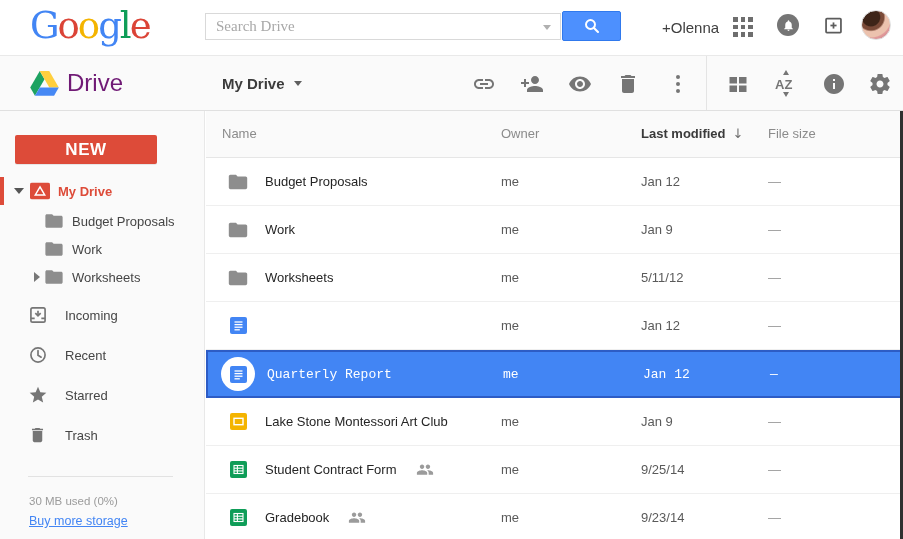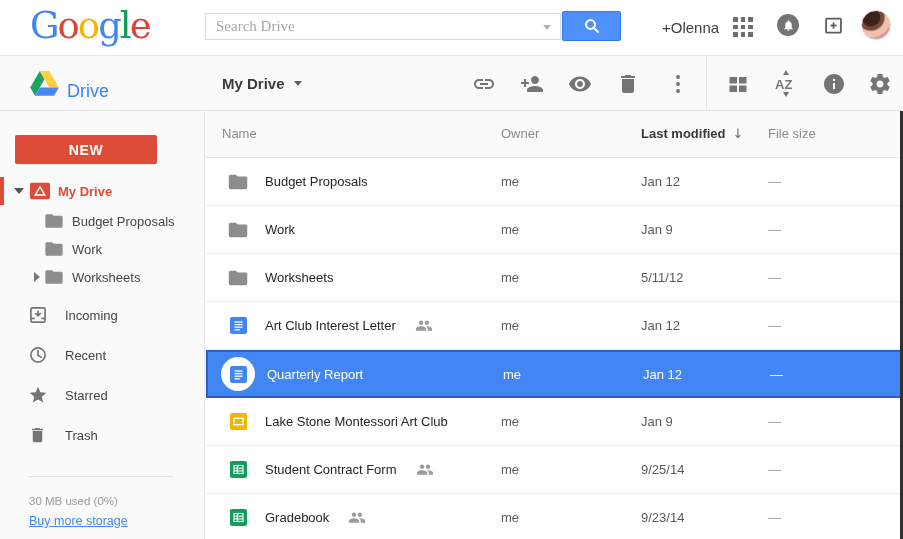--- a/index.html
+++ b/index.html
@@ -37,41 +37,41 @@
   .addbox { position:absolute; left:823px; top:15px; cursor:pointer; }
   .avatar { position:absolute; left:861px; top:10px; width:30px; height:30px; border-radius:50%;
             cursor:pointer; border:1px solid #e0e0e0; box-sizing:border-box;
             background: radial-gradient(circle at 32% 22%, #3d2418 0 30%, #7a4a38 34% 44%,
                         #ecc2ae 50% 68%, #e09a9a 72%, #c97a85 100%); }
 
   
   .drivebar { position:absolute; top:56px; left:0; right:0; height:55px; background:#fafafa;
               border-bottom:1px solid #e0e0e0; box-sizing:border-box; z-index:4; }
   .drive-logo { position:absolute; left:30px; top:15px; cursor:pointer; }
-  .drive-name { position:absolute; left:67px; top:25px; font-size:18px; color:#3b82f6; }
+  .drive-name { position:absolute; left:67px; top:13px; font-size:24px; color:#701a75; }
   .breadcrumb { position:absolute; left:222px; top:0; height:54px; display:flex; align-items:center;
                 gap:9px; font-size:15px; font-weight:bold; color:#3c3c3c; cursor:pointer; }
   .bc-caret { width:0; height:0; border-left:4px solid transparent; border-right:4px solid transparent;
               border-top:5px solid #5f5f5f; }
   .tb-icon { position:absolute; top:16px; width:24px; height:24px; cursor:pointer; }
   .tb-divider { position:absolute; left:706px; top:0; width:1px; height:54px; background:#e4e4e4; }
   .az-icon { position:relative; }
   .az-letters { position:absolute; top:5px; left:1px; font-size:13px; font-weight:bold; color:#757575; }
   .az-up { position:absolute; top:-2px; left:9px; width:0; height:0;
            border-left:3.5px solid transparent; border-right:3.5px solid transparent;
            border-bottom:5px solid #757575; }
   .az-down { position:absolute; bottom:-1px; left:9px; width:0; height:0;
            border-left:3.5px solid transparent; border-right:3.5px solid transparent;
            border-top:5px solid #757575; }
 
   
   .sidebar { position:absolute; top:111px; left:0; width:205px; bottom:0; background:#fafafa;
              border-right:1px solid #e8e8e8; box-sizing:border-box; }
   .new-btn { position:absolute; left:15px; top:24px; width:142px; height:29px; background:#dd4b39;
-             border-radius:2px; color:#fff; font-size:14px; font-weight:bold; letter-spacing:.6px;
+             border-radius:2px; color:#fff; font-size:17px; font-weight:bold; letter-spacing:.6px;
              display:flex; align-items:center; justify-content:center; cursor:pointer;
              box-shadow:0 1px 0 rgba(0,0,0,.08); }
   .sb-row { position:absolute; left:0; width:205px; height:28px; cursor:pointer; }
   .sb-row > * { position:absolute; top:50%; transform:translateY(-50%); }
   .sel-bar { position:absolute; left:0; top:66px; width:4px; height:28px; background:#dd4b39; }
   .exp-down { width:0; height:0; border-left:5px solid transparent; border-right:5px solid transparent;
               border-top:6px solid #555; cursor:pointer; }
   .exp-right { width:0; height:0; border-top:5px solid transparent; border-bottom:5px solid transparent;
                border-left:6px solid #777; cursor:pointer; }
   .sb-label { font-size:13px; color:#454545; white-space:nowrap; }
@@ -97,21 +97,21 @@
   .icon-wrap { position:absolute; left:22px; top:50%; transform:translateY(-50%); width:20px; height:20px;
                display:flex; align-items:center; justify-content:center; }
   .row.selected .icon-wrap { left:13px; width:34px; height:34px; background:#fff; border-radius:50%; }
   .name-cell { position:absolute; left:59px; top:0; height:100%; display:flex; align-items:center;
                font-size:13px; color:#252525; white-space:nowrap; }
   .shared-icon { margin-left:19px; display:flex; }
   .cell { position:absolute; top:0; height:100%; display:flex; align-items:center; font-size:13px;
           color:#5a5a5a; }
   .owner-cell { left:295px; } .mod-cell { left:435px; }
   .size-cell { left:562px; color:#9a9a9a; }
-  .row.selected .name-cell, .row.selected .cell { color:#fff; }
+  .row.selected .name-cell, .row.selected .cell { color:#fff;font-family:Liberation Mono, monospace; }
 
   .right-strip { position:absolute; right:0; top:111px; width:3px; bottom:0; background:#303030; z-index:9; }
 </style>
 </head>
 <body>
 
 <div class="topbar">
   <div class="google-logo" id="google-logo"><span style="color: rgb(66, 133, 244);">G</span><span style="color: rgb(219, 68, 55);">o</span><span style="color: rgb(244, 180, 0);">o</span><span style="color: rgb(66, 133, 244);">g</span><span style="color: rgb(15, 157, 88);">l</span><span style="color: rgb(219, 68, 55);">e</span></div>
 
   <div class="search-field">
@@ -345,28 +345,20 @@
         <rect width="17" height="17" rx="2" fill="#4285f4"></rect>
         <g stroke="#fff" stroke-width="1.3">
           <line x1="4.5" y1="5" x2="12.5" y2="5"></line>
           <line x1="4.5" y1="7.6" x2="12.5" y2="7.6"></line>
           <line x1="4.5" y1="10.2" x2="12.5" y2="10.2"></line>
           <line x1="4.5" y1="12.8" x2="9.8" y2="12.8"></line>
         </g>
       </svg>
 
     </span>
-    <span class="name-cell">
-      <span>Art Club Interest Letter</span>
-      <span class="shared-icon">
-        <svg width="18" height="14" viewBox="0 0 24 19" fill="#9b9b9b">
-          <path d="M16 8c1.66 0 2.99-1.34 2.99-3S17.66 2 16 2c-1.66 0-3 1.34-3 3s1.34 3 3 3zm-8 0c1.66 0 2.99-1.34 2.99-3S9.66 2 8 2C6.34 2 5 3.34 5 5s1.34 3 3 3zm0 2c-2.33 0-7 1.17-7 3.5V16h14v-2.5C15 11.17 10.33 10 8 10zm8 0c-.29 0-.62.02-.97.05 1.16.84 1.97 1.97 1.97 3.45V16h6v-2.5c0-2.33-4.67-3.5-7-3.5z"></path>
-        </svg>
-      </span>
-    </span>
     <span class="cell owner-cell">me</span>
     <span class="cell mod-cell">Jan 12</span>
     <span class="cell size-cell">—</span>
   </div>
       <div class="row selected">
     <span class="icon-wrap">
 
       <svg class="file-icon" width="17" height="17" viewBox="0 0 17 17">
         <rect width="17" height="17" rx="2" fill="#4285f4"></rect>
         <g stroke="#fff" stroke-width="1.3">

